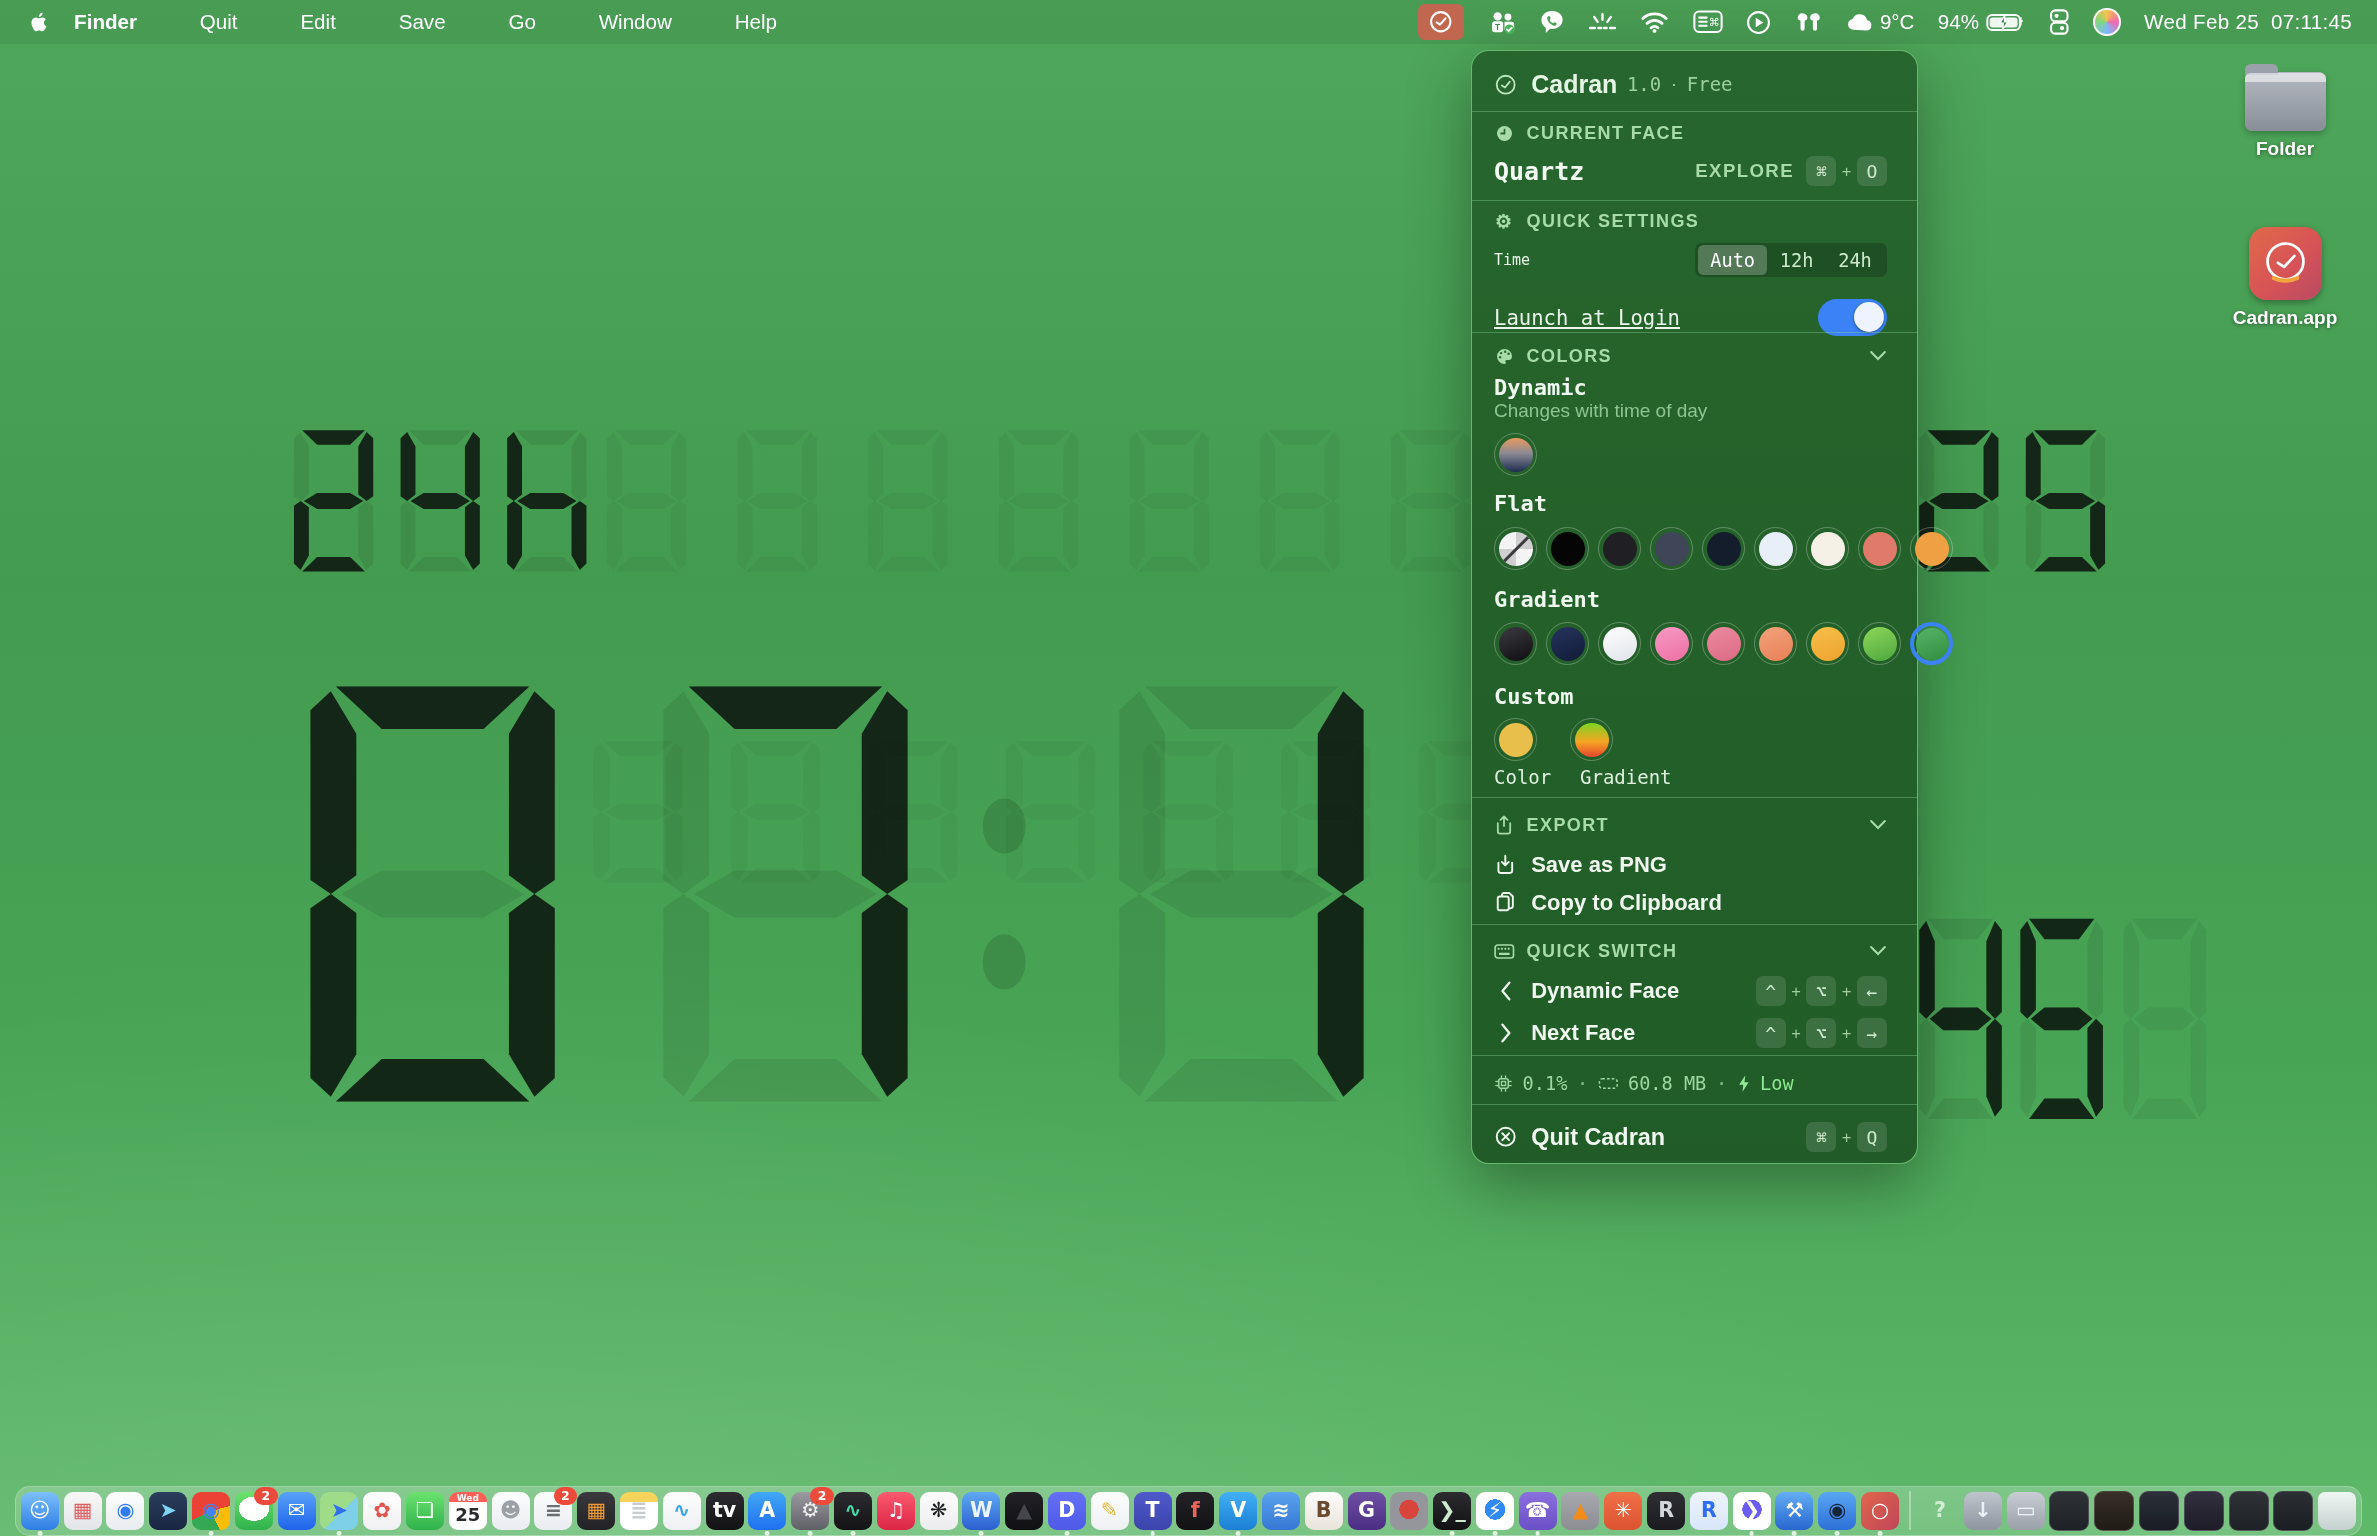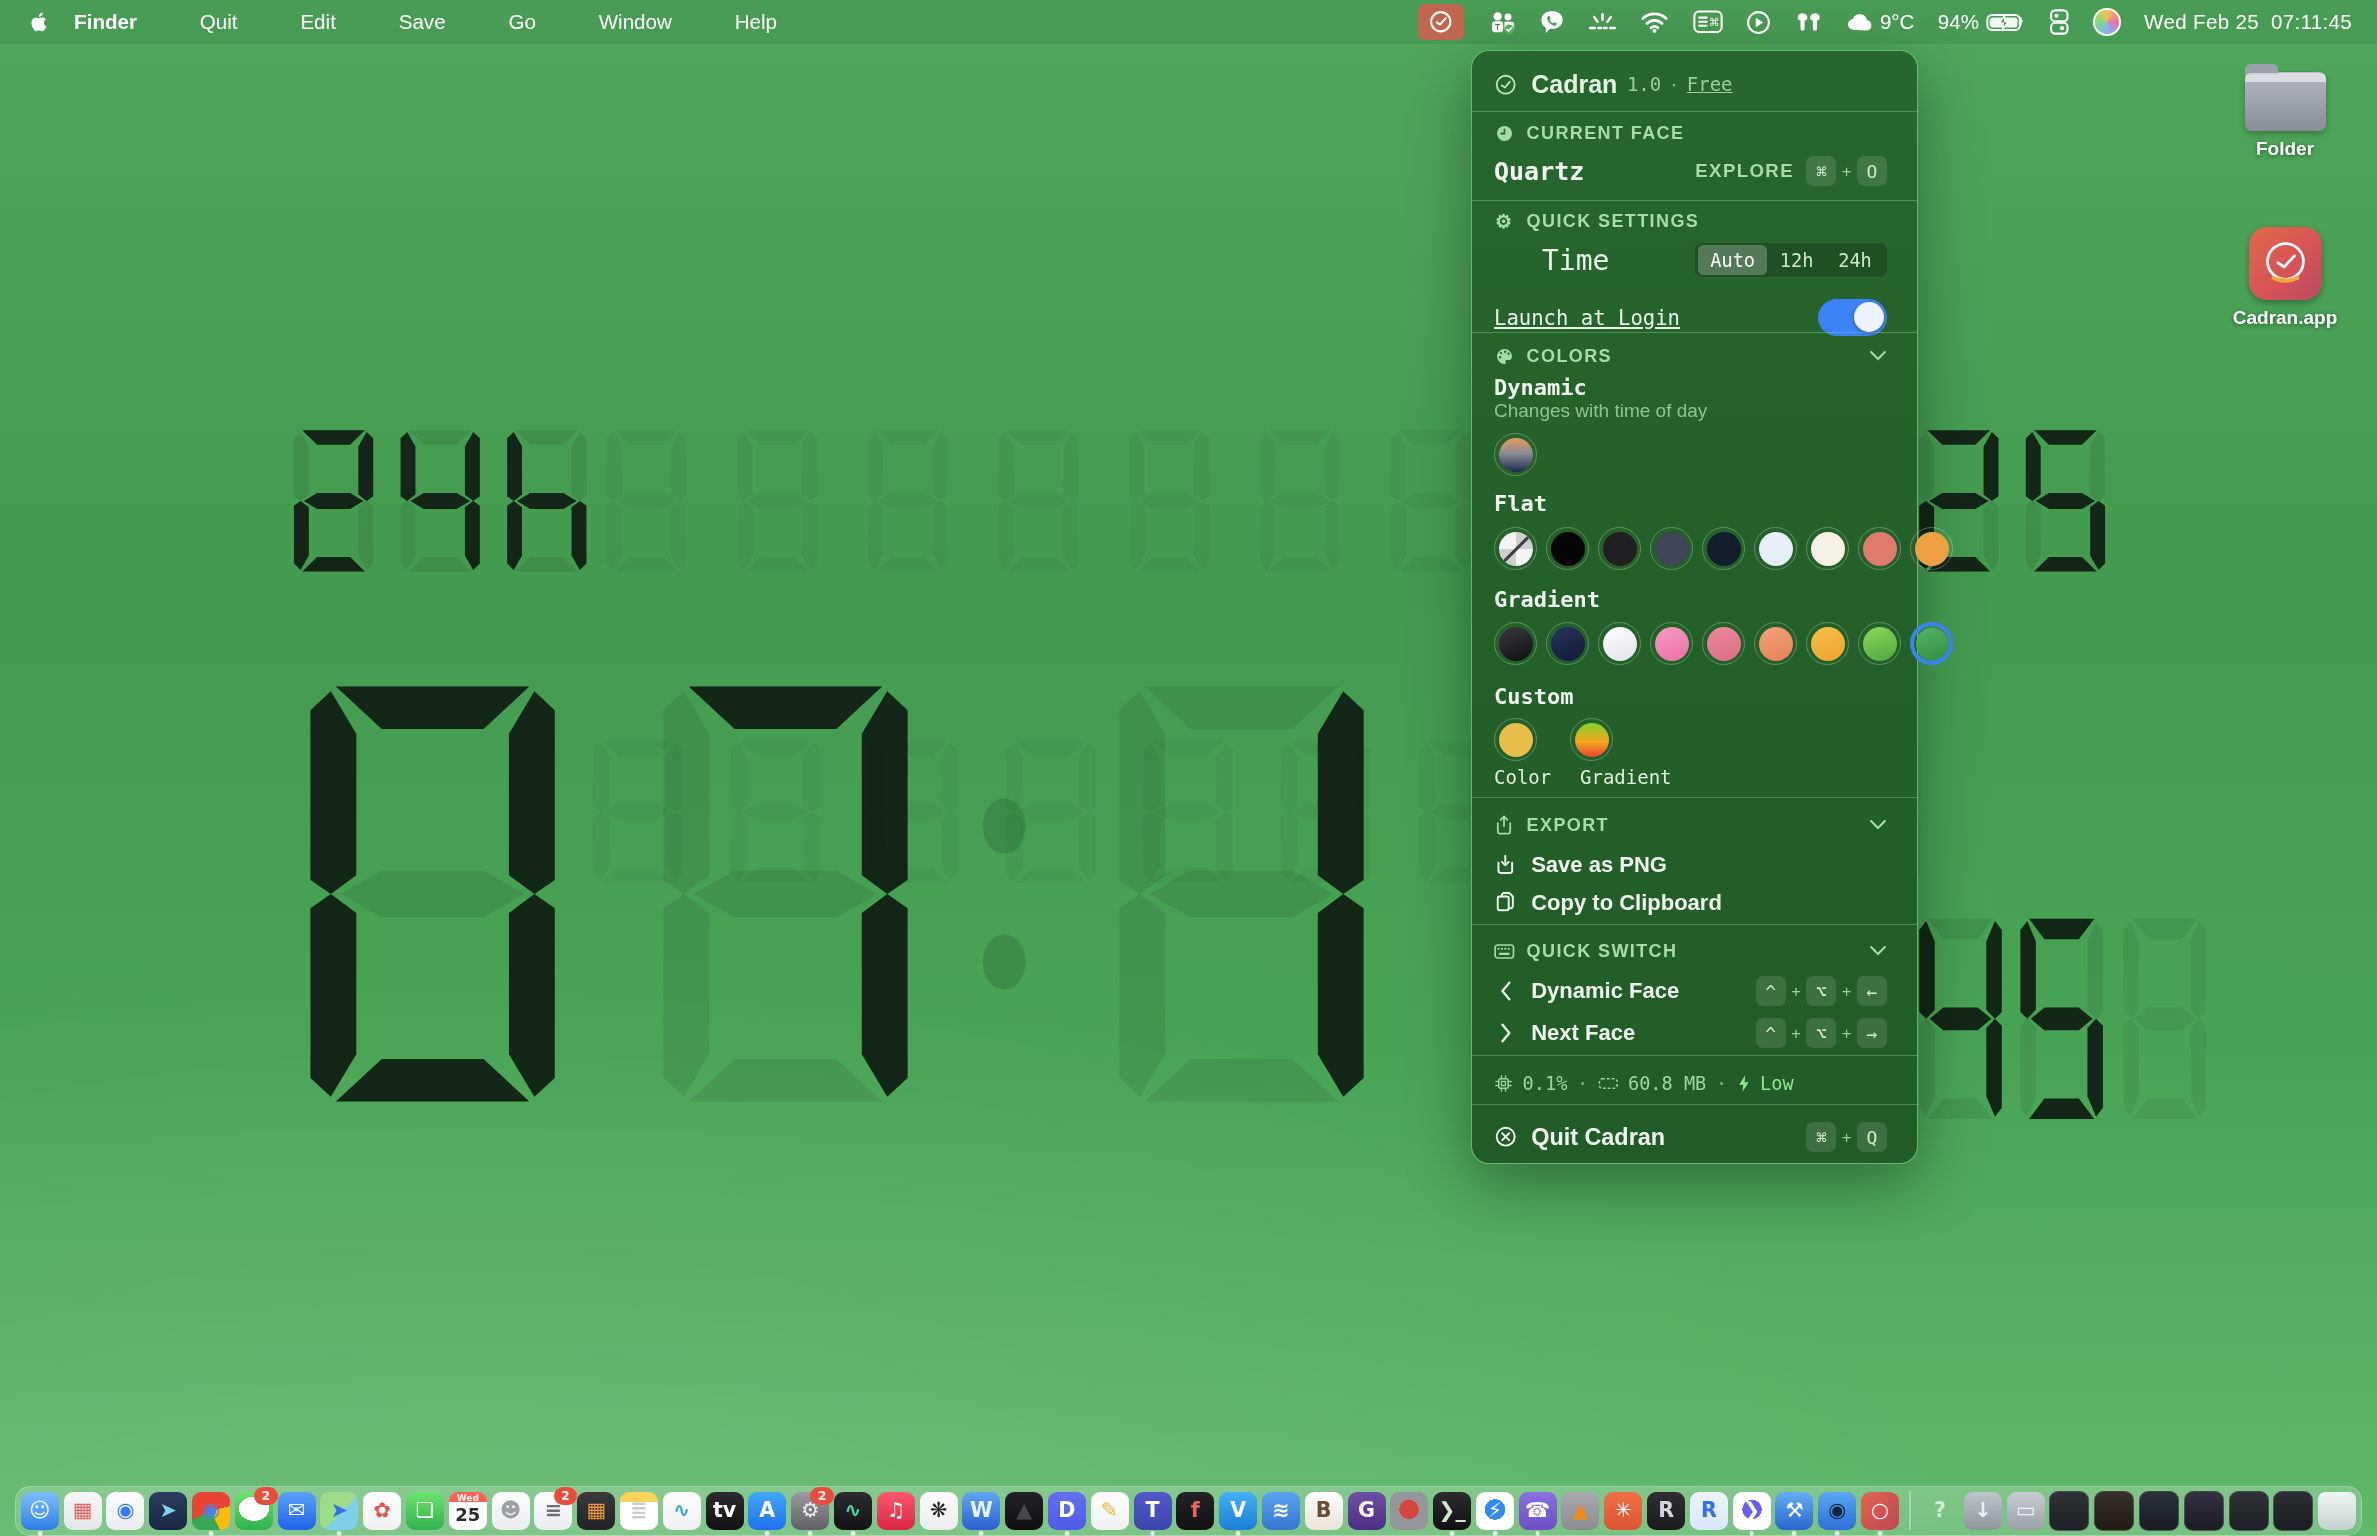--- a/index.html
+++ b/index.html
@@ -495,21 +495,21 @@
   <div class="row" style="top:13.8px;height:39px;">
     <span class="item-ic">
       <svg width="23.4" height="23.4" viewBox="0 0 34 34">
           <circle cx="17" cy="17" r="13" fill="none" stroke="#bfe7bf" stroke-width="2.6"></circle>
           <path d="M11.5 18 L16 21 L23 12.5" fill="none" stroke="#bfe7bf" stroke-width="2.6" stroke-linecap="round" stroke-linejoin="round"></path>
         </svg>
     </span>
     <span style="font-size:25px;font-weight:700;color:#e4f6e4;">Cadran</span>
     <span class="mono" style="font-size:19px;color:#9ccf9e;margin-left:9.6px;">1.0</span>
     <span style="font-size:19px;color:#9ccf9e;margin:0 9.6px;">·</span>
-    <span class="mono" style="font-size:19px;color:#9ccf9e;text-decoration:underline;">Free</span>
+    <span class="mono" style="font-size:19px;color:#9ccf9e;">Free</span>
   </div>
   <div class="divider" style="top:60px;"></div>
 
   <div class="row" style="top:69px;height:27.5px;">
     <span class="sec-label">
         <span class="sec-ic">
           <svg width="19" height="19" viewBox="0 0 28 28">
             <circle cx="14" cy="14" r="11" fill="#a7dca9"></circle>
             <path d="M14 7 v7 h-6" stroke="#2a6b30" stroke-width="2.6" fill="none"></path>
           </svg>
@@ -530,21 +530,21 @@
   </div>
   <div class="divider" style="top:149px;"></div>
 
   <div class="row" style="top:157px;height:27.5px;">
     <span class="sec-label">
         <span class="sec-ic" style="font-size:19px;">⚙</span>
         <span>QUICK SETTINGS</span>
       </span>
   </div>
   <div class="row" style="top:191px;height:36px;">
-    <span class="mono" style="font-size:28px;color:#e8f5e8;margin-left:48px;">Time</span>
+    <span class="mono" style="font-size:15px;color:#e8f5e8;">Time</span>
     <span class="seg" id="time-seg">
         <span class="opt sel">Auto</span>
         <span class="opt">12h</span>
         <span class="opt">24h</span>
       </span>
   </div>
   <div class="row" style="top:248px;height:37px;text-decoration:underline;">
     <span class="mono" style="font-size:20.6px;color:#e8f5e8;">Launch at Login</span>
     <span class="toggle">
         <span class="knob"></span>

